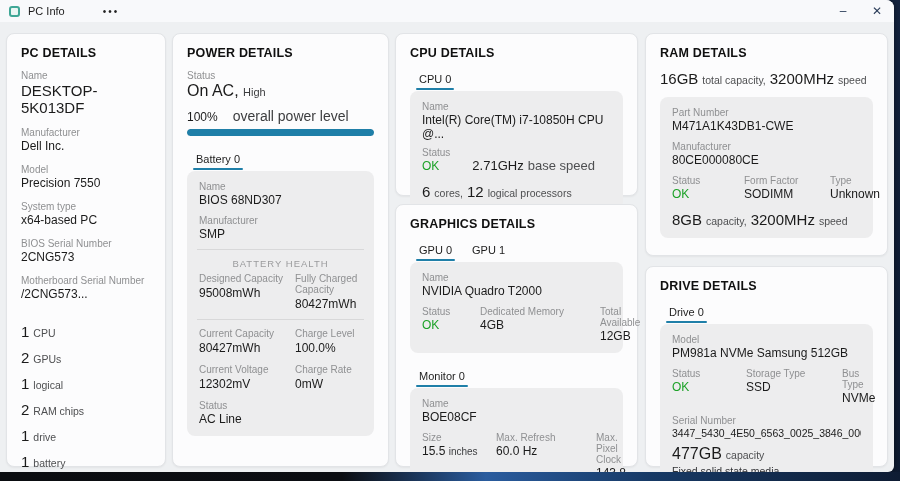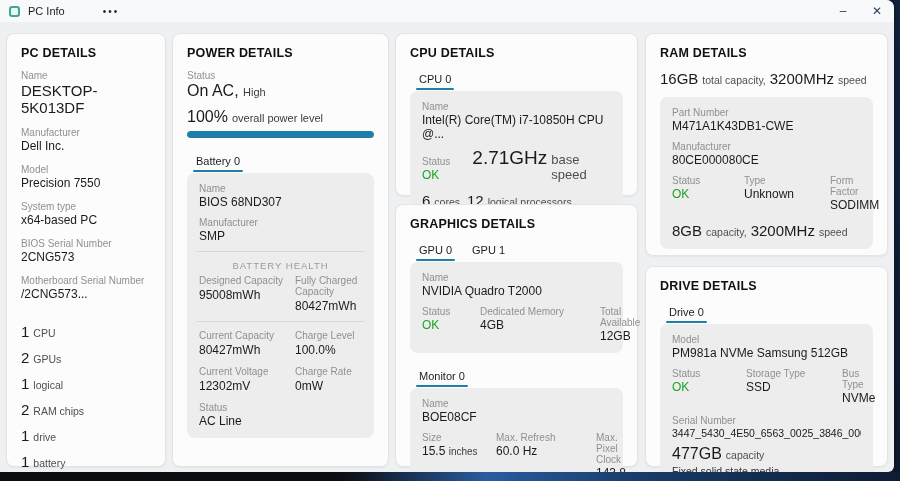--- a/index.html
+++ b/index.html
@@ -68,22 +68,22 @@
     content:""; position:absolute; left:-2px; right:-2px; bottom:1px; height:2.5px;
     background:#1f7fa8; border-radius:2px;
   }
   .card { background:#ededee; border-radius:8px; padding:10px 12px; }
 
   .ok { color:#1da228; font-size:12px; }
 
   .pbar { height:7px; background:#c9d3d9; border-radius:4px; margin-top:5px; margin-bottom:14px; overflow:hidden; }
   .pfill { height:100%; background:#1f7fa8; border-radius:4px; }
   .plevel-line { display:flex; align-items:baseline; gap:4px; }
-  .plevel-val { font-size:16px; color:#1b1b1b; }
-  .plevel-lbl { font-size:11px; color:#3c3d3f; }
+  .plevel-val { font-size:12px; color:#1b1b1b; }
+  .plevel-lbl { font-size:14px; color:#3c3d3f;margin-left:11px; }
 
   .status-main { font-size:16px; color:#1b1b1b; }
   .status-sub  { font-size:11px; color:#3c3d3f; }
 
   .divider { height:1px; background:#d8d8d9; margin:8px -2px; }
 
   .health-title { text-align:center; font-size:9.5px; color:#9a9b9d; letter-spacing:1px; margin:2px 0 4px; }
   .gauge-wrap { display:flex; justify-content:center; margin-bottom:4px; }
   .gauge { position:relative; width:48px; height:48px; }
   .gauge-text {
@@ -94,21 +94,21 @@
   .grid2 { display:grid; grid-template-columns:88px 1fr; column-gap:8px; row-gap:9px; }
   .grid2 .lbl { margin-bottom:2px; }
 
   .stat-grid { display:grid; column-gap:8px; margin-bottom:10px; }
   .g-gpu   { grid-template-columns:50px 112px 1fr; }
   .g-mon   { grid-template-columns:66px 92px 1fr; }
   .g-ram   { grid-template-columns:64px 78px 1fr; }
   .g-drive { grid-template-columns:66px 88px 1fr; }
 
   .speed-row { display:flex; align-items:flex-end; gap:22px; margin-bottom:6px; }
-  .speed-big { font-size:19px; color:#1b1b1b; }
+  .speed-big { font-size:13px; color:#1b1b1b; }
   .speed-lbl { font-size:13px; color:#4e4f51; }
   .cores-row { display:flex; align-items:baseline; gap:4px; margin-top:10px; }
 
   .unit { font-size:10px; color:#3c3d3f; }
   .serial-val { font-size:10.5px; color:#1b1b1b; white-space:nowrap; overflow:hidden; }
   .cap-big { font-size:16px; color:#1b1b1b; }
   .media-line { font-size:10.5px; color:#333437; margin-top:2px; }
   .mb6 { margin-bottom:6px; } .mb8 { margin-bottom:8px; } .mb10 { margin-bottom:10px; }
 </style>
 </head>
@@ -343,26 +343,26 @@
         <div class="field mb8">
           <div class="lbl">Manufacturer</div>
           <div class="val">80CE000080CE</div>
         </div>
         <div class="stat-grid g-ram">
           <div>
             <div class="lbl">Status</div>
             <div class="ok">OK</div>
           </div>
           <div>
+            <div class="lbl">Form Factor</div>
+            <div class="val">SODIMM</div>
+          </div>
+          <div>
             <div class="lbl">Type</div>
             <div class="val">Unknown</div>
-          </div>
-          <div>
-            <div class="lbl">Form Factor</div>
-            <div class="val">SODIMM</div>
           </div>
         </div>
         <div class="bigline">
           <span class="big">8GB</span>
           <span class="small">capacity,</span>
           <span class="big">3200MHz</span>
           <span class="small">speed</span>
         </div>
       </div>
     </div>

